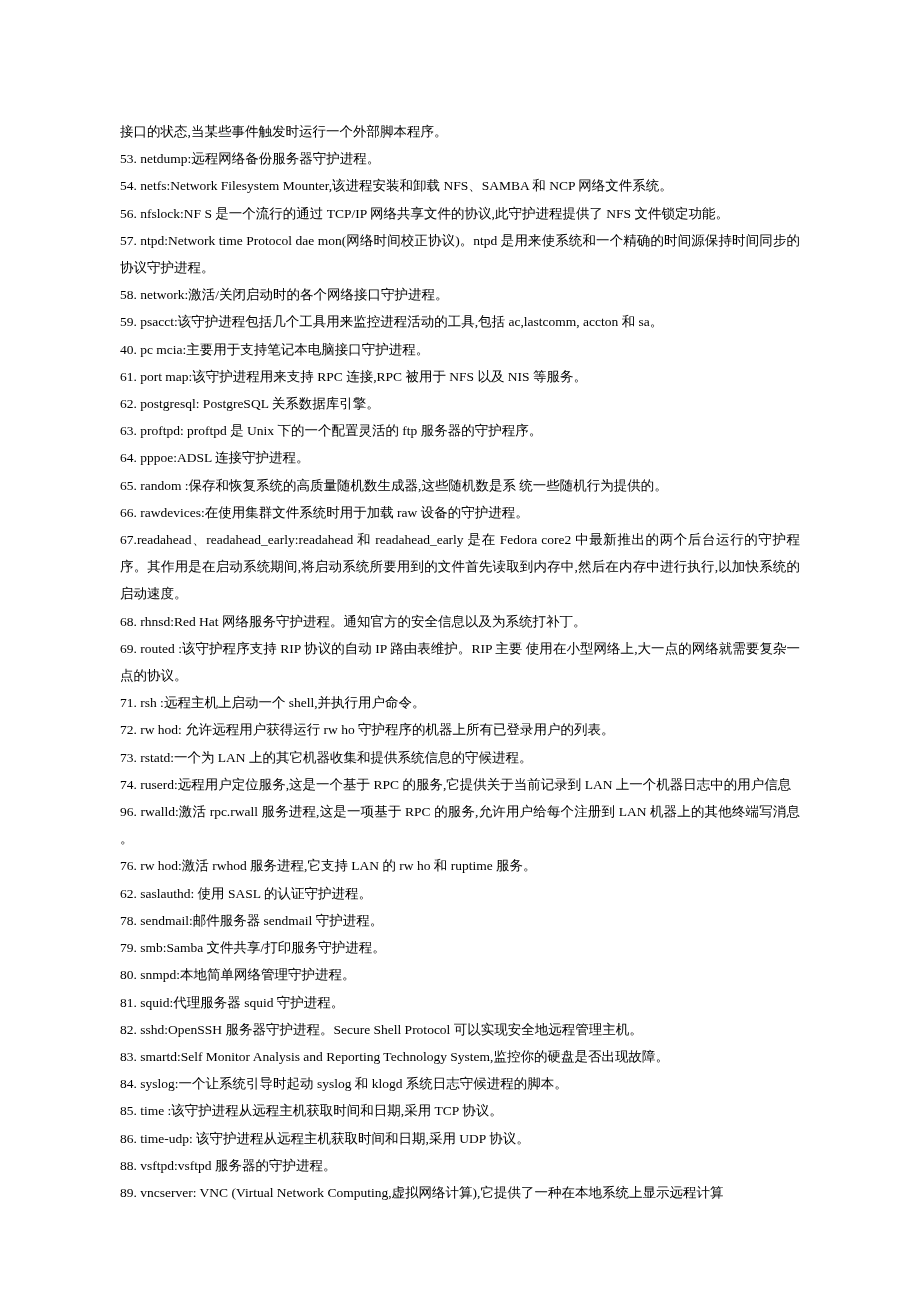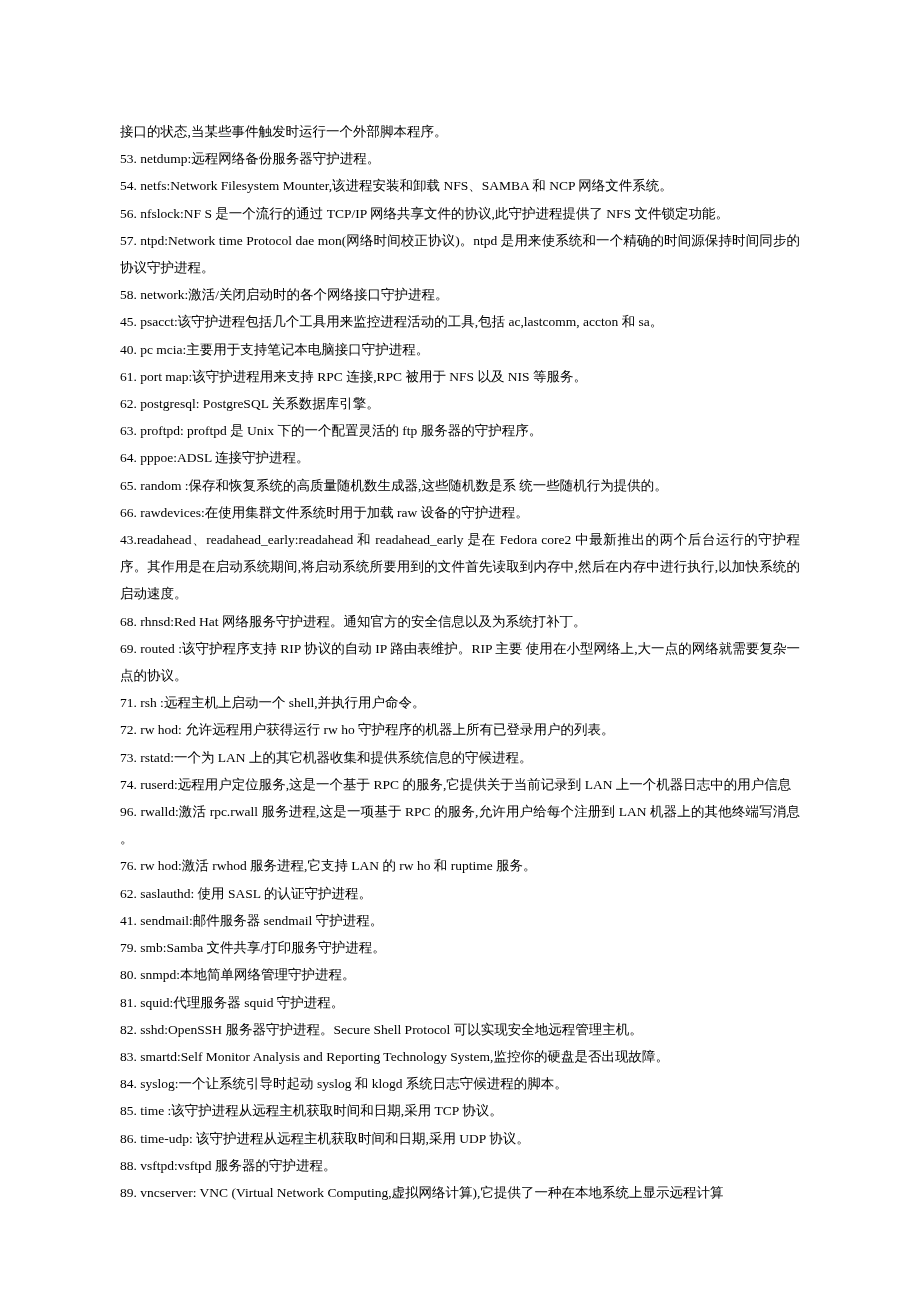--- a/index.html
+++ b/index.html
@@ -24,39 +24,39 @@
 </head>
 <body>
 
 <div class="page" id="page">
     <span class="line">接口的状态,当某些事件触发时运行一个外部脚本程序。</span>
     <span class="line">53. netdump:远程网络备份服务器守护进程。</span>
     <span class="line">54. netfs:Network Filesystem Mounter,该进程安装和卸载 NFS、SAMBA 和 NCP 网络文件系统。</span>
     <span class="line">56. nfslock:NF S 是一个流行的通过 TCP/IP 网络共享文件的协议,此守护进程提供了 NFS 文件锁定功能。</span>
     <span class="line">57. ntpd:Network time Protocol dae mon(网络时间校正协议)。ntpd 是用来使系统和一个精确的时间源保持时间同步的协议守护进程。</span>
     <span class="line">58. network:激活/关闭启动时的各个网络接口守护进程。</span>
-    <span class="line">45. psacct:该守护进程包括几个工具用来监控进程活动的工具,包括 ac,lastcomm, accton 和 sa。</span>
+    <span class="line">59. psacct:该守护进程包括几个工具用来监控进程活动的工具,包括 ac,lastcomm, accton 和 sa。</span>
     <span class="line">40. pc mcia:主要用于支持笔记本电脑接口守护进程。</span>
     <span class="line">61. port map:该守护进程用来支持 RPC 连接,RPC 被用于 NFS 以及 NIS 等服务。</span>
     <span class="line">62. postgresql: PostgreSQL 关系数据库引擎。</span>
     <span class="line">63. proftpd: proftpd 是 Unix 下的一个配置灵活的 ftp 服务器的守护程序。</span>
     <span class="line">64. pppoe:ADSL 连接守护进程。</span>
     <span class="line">65. random :保存和恢复系统的高质量随机数生成器,这些随机数是系 统一些随机行为提供的。</span>
     <span class="line">66. rawdevices:在使用集群文件系统时用于加载 raw 设备的守护进程。</span>
-    <span class="line">43.readahead、readahead_early:readahead 和 readahead_early 是在 Fedora core2 中最新推出的两个后台运行的守护程序。其作用是在启动系统期间,将启动系统所要用到的文件首先读取到内存中,然后在内存中进行执行,以加快系统的启动速度。</span>
+    <span class="line">67.readahead、readahead_early:readahead 和 readahead_early 是在 Fedora core2 中最新推出的两个后台运行的守护程序。其作用是在启动系统期间,将启动系统所要用到的文件首先读取到内存中,然后在内存中进行执行,以加快系统的启动速度。</span>
     <span class="line">68. rhnsd:Red Hat 网络服务守护进程。通知官方的安全信息以及为系统打补丁。</span>
     <span class="line">69. routed :该守护程序支持 RIP 协议的自动 IP 路由表维护。RIP 主要 使用在小型网络上,大一点的网络就需要复杂一点的协议。</span>
     <span class="line">71. rsh :远程主机上启动一个 shell,并执行用户命令。</span>
     <span class="line">72. rw hod: 允许远程用户获得运行 rw ho 守护程序的机器上所有已登录用户的列表。</span>
     <span class="line">73. rstatd:一个为 LAN 上的其它机器收集和提供系统信息的守候进程。</span>
     <span class="line">74. ruserd:远程用户定位服务,这是一个基于 RPC 的服务,它提供关于当前记录到 LAN 上一个机器日志中的用户信息</span>
     <span class="line">96. rwalld:激活 rpc.rwall 服务进程,这是一项基于 RPC 的服务,允许用户给每个注册到 LAN 机器上的其他终端写消息 。</span>
     <span class="line">76. rw hod:激活 rwhod 服务进程,它支持 LAN 的 rw ho 和 ruptime 服务。</span>
     <span class="line">62. saslauthd: 使用 SASL 的认证守护进程。</span>
-    <span class="line">41. sendmail:邮件服务器 sendmail 守护进程。</span>
+    <span class="line">78. sendmail:邮件服务器 sendmail 守护进程。</span>
     <span class="line">79. smb:Samba 文件共享/打印服务守护进程。</span>
     <span class="line">80. snmpd:本地简单网络管理守护进程。</span>
     <span class="line">81. squid:代理服务器 squid 守护进程。</span>
     <span class="line">82. sshd:OpenSSH 服务器守护进程。Secure Shell Protocol 可以实现安全地远程管理主机。</span>
     <span class="line">83. smartd:Self Monitor Analysis and Reporting Technology System,监控你的硬盘是否出现故障。</span>
     <span class="line">84. syslog:一个让系统引导时起动 syslog 和 klogd 系统日志守候进程的脚本。</span>
     <span class="line">85. time :该守护进程从远程主机获取时间和日期,采用 TCP 协议。</span>
     <span class="line">86. time-udp: 该守护进程从远程主机获取时间和日期,采用 UDP 协议。</span>
     <span class="line">88. vsftpd:vsftpd 服务器的守护进程。</span>
     <span class="line">89. vncserver: VNC (Virtual Network Computing,虚拟网络计算),它提供了一种在本地系统上显示远程计算</span>

